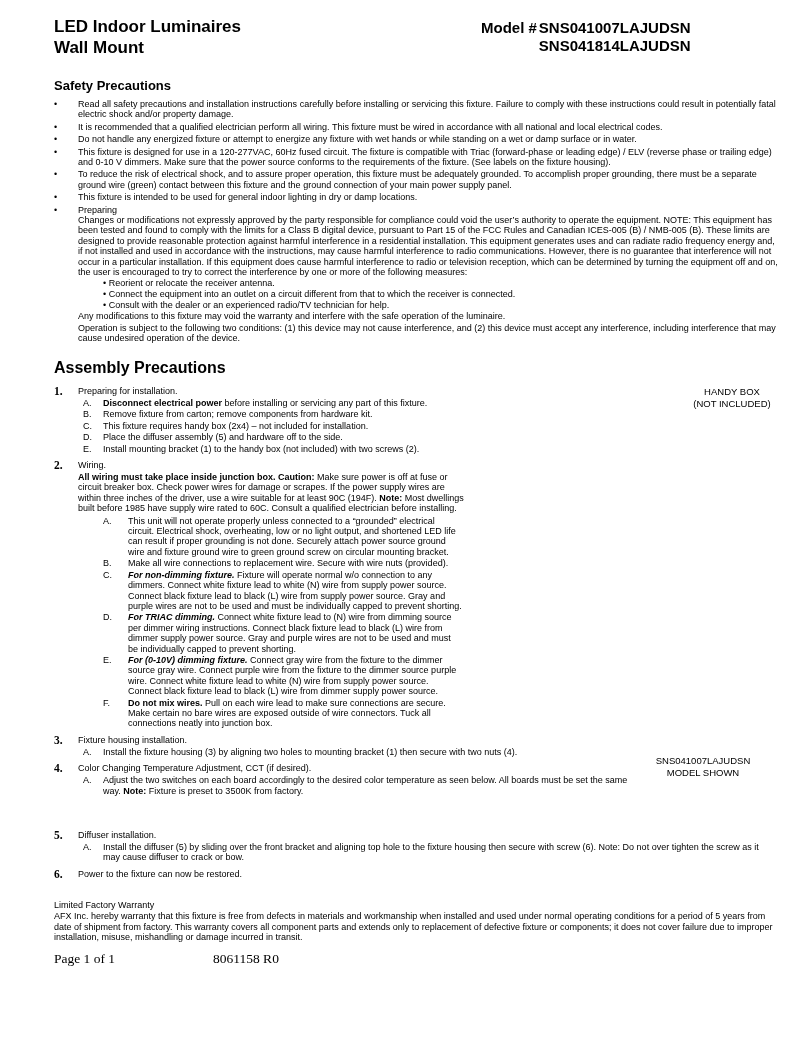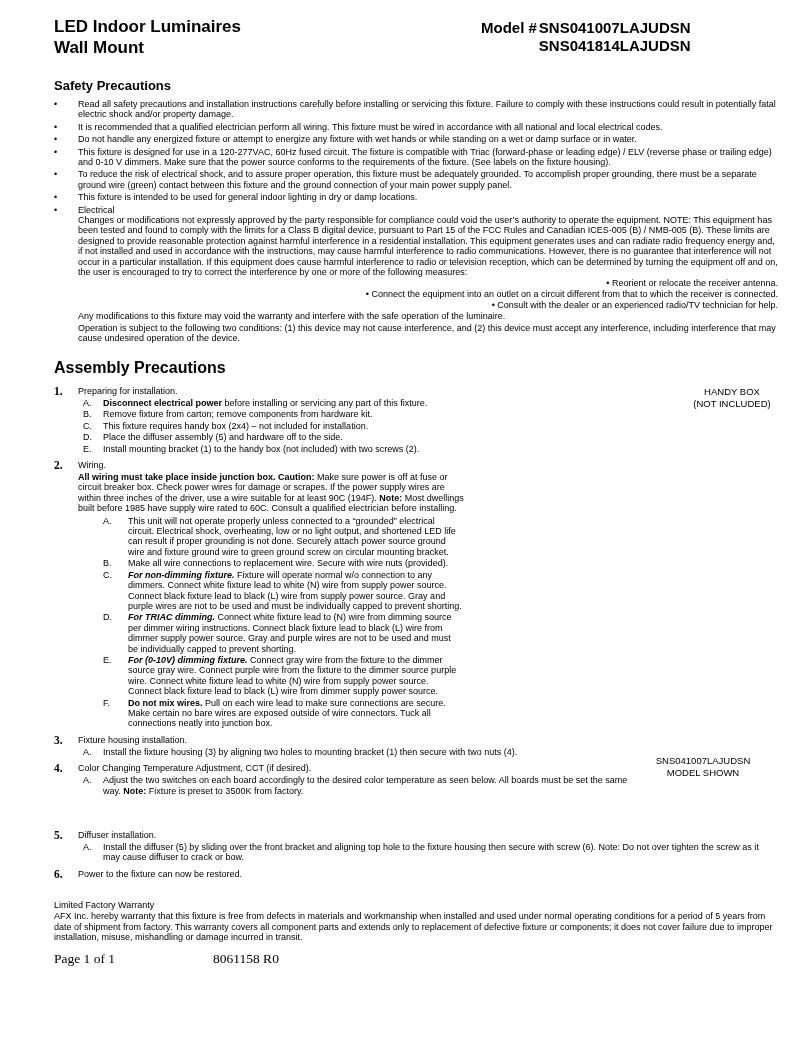--- a/index.html
+++ b/index.html
@@ -24,21 +24,21 @@
   .model-number { font-size:15px; font-weight:bold; line-height:18px; }
 
   
   .sec-safety-heading { top:81px; font-size:13px; font-weight:bold; }
   .sec-bullets { top:99px; }
   .bullet-row { display:flex; margin-bottom:2px; }
   .bullet-marker { flex:0 0 24px; }
   .bullet-text { flex:1; }
 
   .sec-disclaimer { top:215px; left:70px; }
-  .disc-subs { margin:1px 0;text-align:right; }
+  .disc-subs { margin:1px 0; }
   .disc-sub { padding-left:25px; line-height:10.6px; }
   .disc-note { margin-top:1px; }
 
   
   .sec-assembly-heading { top:363px; font-size:16px; font-weight:bold; }
   .sec-steps { top:386px; }
   .step { margin-bottom:6px; }
   .step-head { display:flex; margin-bottom:1px; }
   .step-num { flex:0 0 24px; font-family:"Liberation Serif", serif; font-weight:bold; font-size:11.5px; line-height:11px; }
   .step-title { font-weight:normal; }
@@ -105,21 +105,21 @@
     <div class="bullet-row">
       <span class="bullet-marker">•</span>
       <span class="bullet-text">To reduce the risk of electrical shock, and to assure proper operation, this fixture must be adequately grounded. To accomplish proper grounding, there must be a separate ground wire (green) contact between this fixture and the ground connection of your main power supply panel.</span>
     </div>
     <div class="bullet-row">
       <span class="bullet-marker">•</span>
       <span class="bullet-text">This fixture is intended to be used for general indoor lighting in dry or damp locations.</span>
     </div>
     <div class="bullet-row">
       <span class="bullet-marker">•</span>
-      <span class="bullet-text">Electrical</span>
+      <span class="bullet-text">Preparing</span>
     </div>
   </section>
 
   <section class="sec sec-disclaimer">
     <p class="disc-body">Changes or modifications not expressly approved by the party responsible for compliance could void the user’s authority to operate the equipment. NOTE: This equipment has been tested and found to comply with the limits for a Class B digital device, pursuant to Part 15 of the FCC Rules and Canadian ICES-005 (B) / NMB-005 (B). These limits are designed to provide reasonable protection against harmful interference in a residential installation. This equipment generates uses and can radiate radio frequency energy and, if not installed and used in accordance with the instructions, may cause harmful interference to radio communications. However, there is no guarantee that interference will not occur in a particular installation. If this equipment does cause harmful interference to radio or television reception, which can be determined by turning the equipment off and on, the user is encouraged to try to correct the interference by one or more of the following measures:</p>
     <div class="disc-subs">
       <div class="disc-sub">• Reorient or relocate the receiver antenna.</div>
       <div class="disc-sub">• Connect the equipment into an outlet on a circuit different from that to which the receiver is connected.</div>
       <div class="disc-sub">• Consult with the dealer or an experienced radio/TV technician for help.</div>
     </div>

